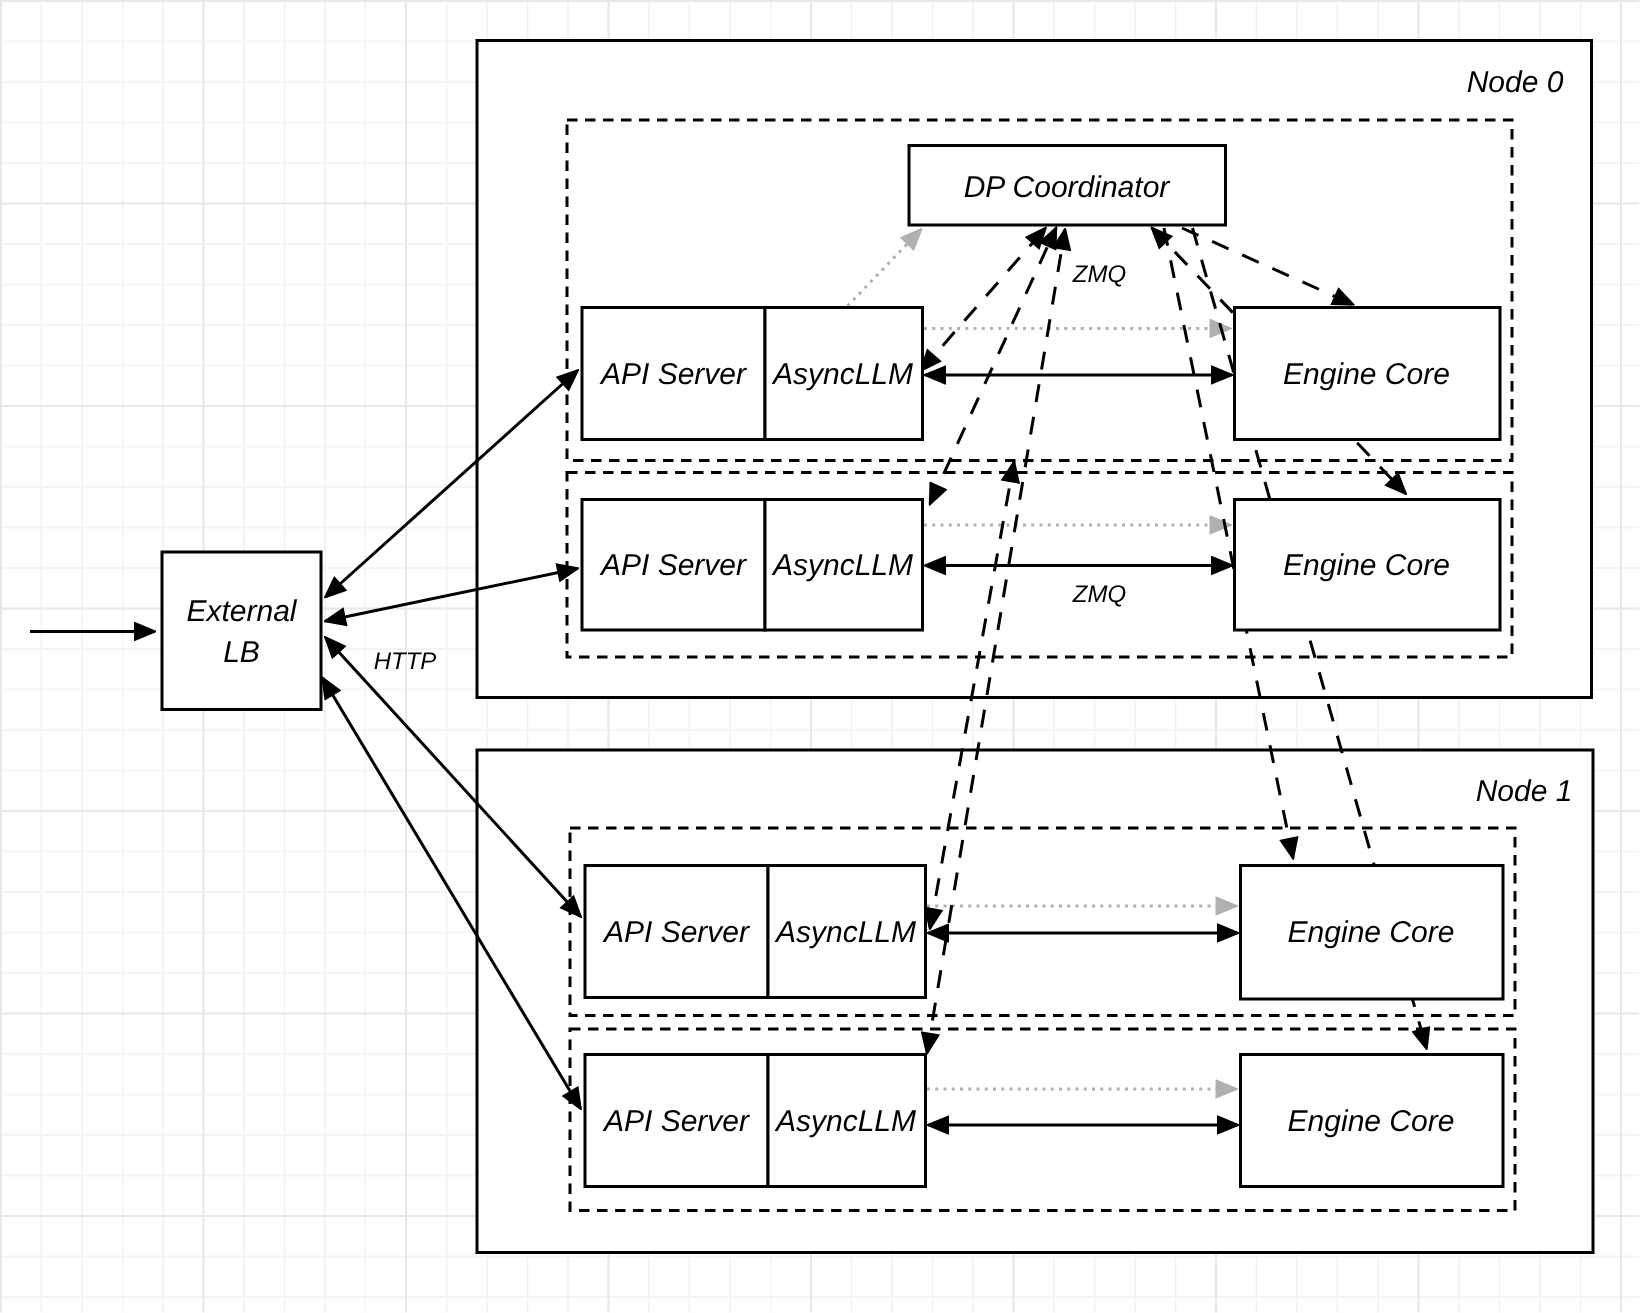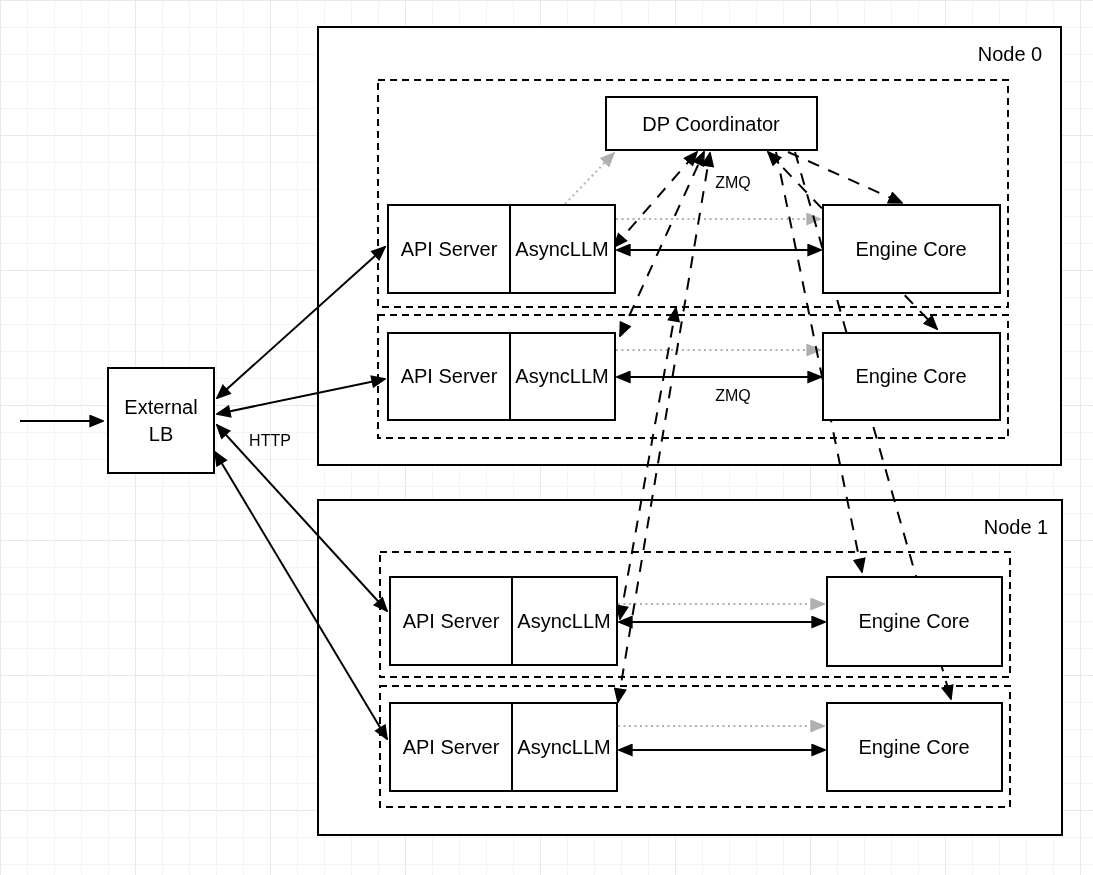--- a/index.html
+++ b/index.html
@@ -3,21 +3,21 @@
 <meta charset="utf-8">
 <style>
   html,body{margin:0;padding:0;width:1093px;height:875px;overflow:hidden;
     font-family:"Liberation Sans",sans-serif;}
   .canvas{position:relative;width:1093px;height:875px;background-color:#ffffff;
     background-image:
       linear-gradient(#e8e8e8 1px,transparent 1px),
       linear-gradient(90deg,#e8e8e8 1px,transparent 1px),
       linear-gradient(#f4f4f4 1px,transparent 1px),
       linear-gradient(90deg,#f4f4f4 1px,transparent 1px);
-    background-size:135px 135px,135px 135px,27px 27px,27px 27px;}
+    background-size:135px 135px,135px 135px,27px 27px,27px 27px;font-style:italic;}
   svg{position:absolute;left:0;top:0;}
   .node-box{fill:#ffffff;stroke:#000000;stroke-width:2;}
   .dashed-rect{fill:none;stroke:#000000;stroke-width:2;stroke-dasharray:7 5;}
   .inner-box{fill:#ffffff;stroke:#000000;stroke-width:2;}
   .solid-edge{stroke:#000000;stroke-width:2;fill:none;}
   .dash-edge{stroke:#000000;stroke-width:2;fill:none;stroke-dasharray:12 10;}
   .dot-edge{stroke:#b0b0b0;stroke-width:2;fill:none;stroke-dasharray:2 3.5;}
   .box-label{font-size:20px;fill:#000000;text-anchor:middle;}
   .small-label{font-size:16px;fill:#000000;text-anchor:middle;}
   .node-label{font-size:20px;fill:#000000;text-anchor:middle;}

